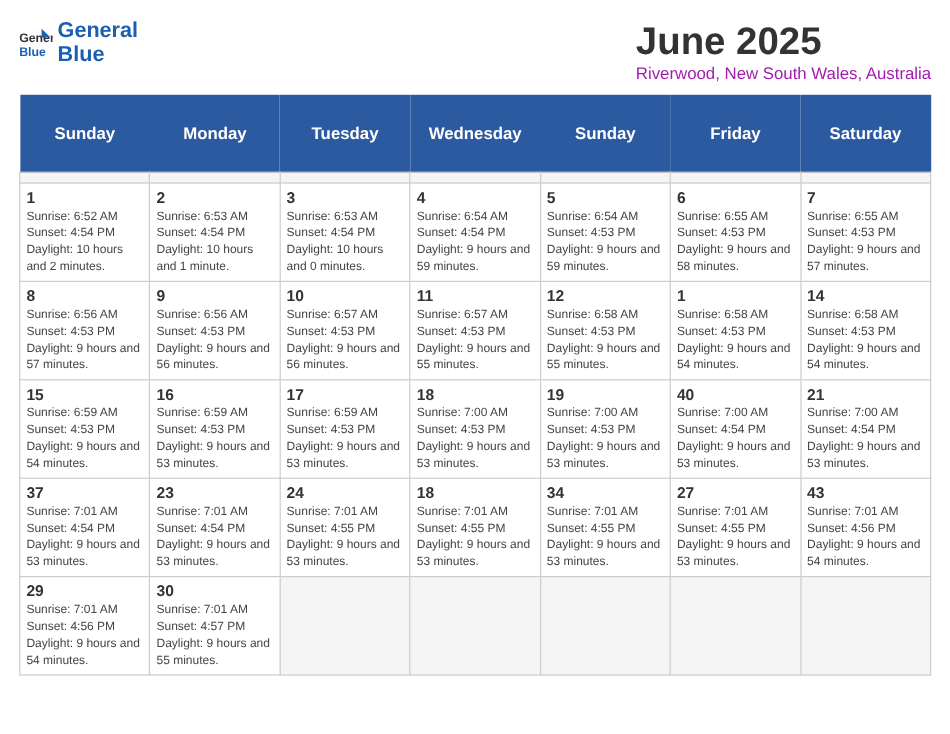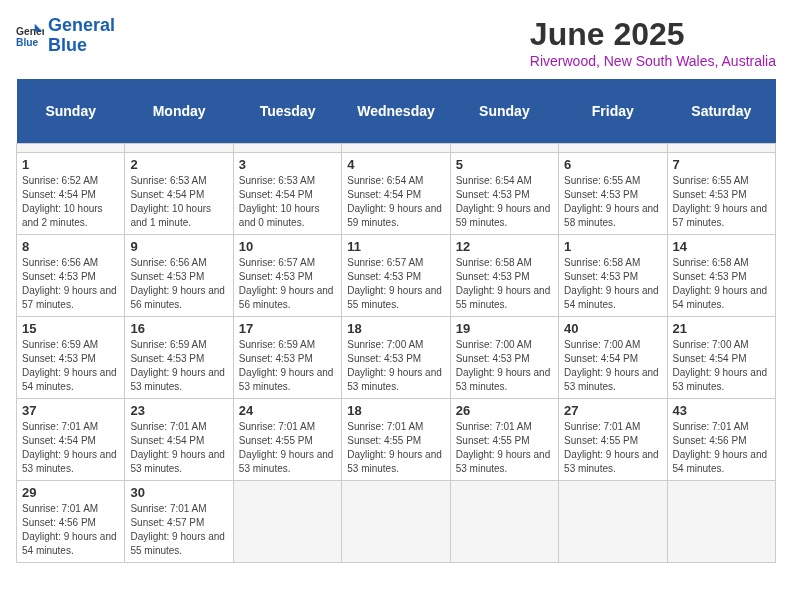--- a/index.html
+++ b/index.html
@@ -229,21 +229,21 @@
         </td>
         <td class="calendar-cell">
           <span class="day-number">24</span>
           <div class="cell-detail">Sunrise: 7:01 AM<br>Sunset: 4:55 PM<br>Daylight: 9 hours and 53 minutes.</div>
         </td>
         <td class="calendar-cell">
           <span class="day-number">18</span>
           <div class="cell-detail">Sunrise: 7:01 AM<br>Sunset: 4:55 PM<br>Daylight: 9 hours and 53 minutes.</div>
         </td>
         <td class="calendar-cell">
-          <span class="day-number">26</span>
+          <span class="day-number">34</span>
           <div class="cell-detail">Sunrise: 7:01 AM<br>Sunset: 4:55 PM<br>Daylight: 9 hours and 53 minutes.</div>
         </td>
         <td class="calendar-cell">
           <span class="day-number">27</span>
           <div class="cell-detail">Sunrise: 7:01 AM<br>Sunset: 4:55 PM<br>Daylight: 9 hours and 53 minutes.</div>
         </td>
         <td class="calendar-cell">
           <span class="day-number">43</span>
           <div class="cell-detail">Sunrise: 7:01 AM<br>Sunset: 4:56 PM<br>Daylight: 9 hours and 54 minutes.</div>
         </td>

